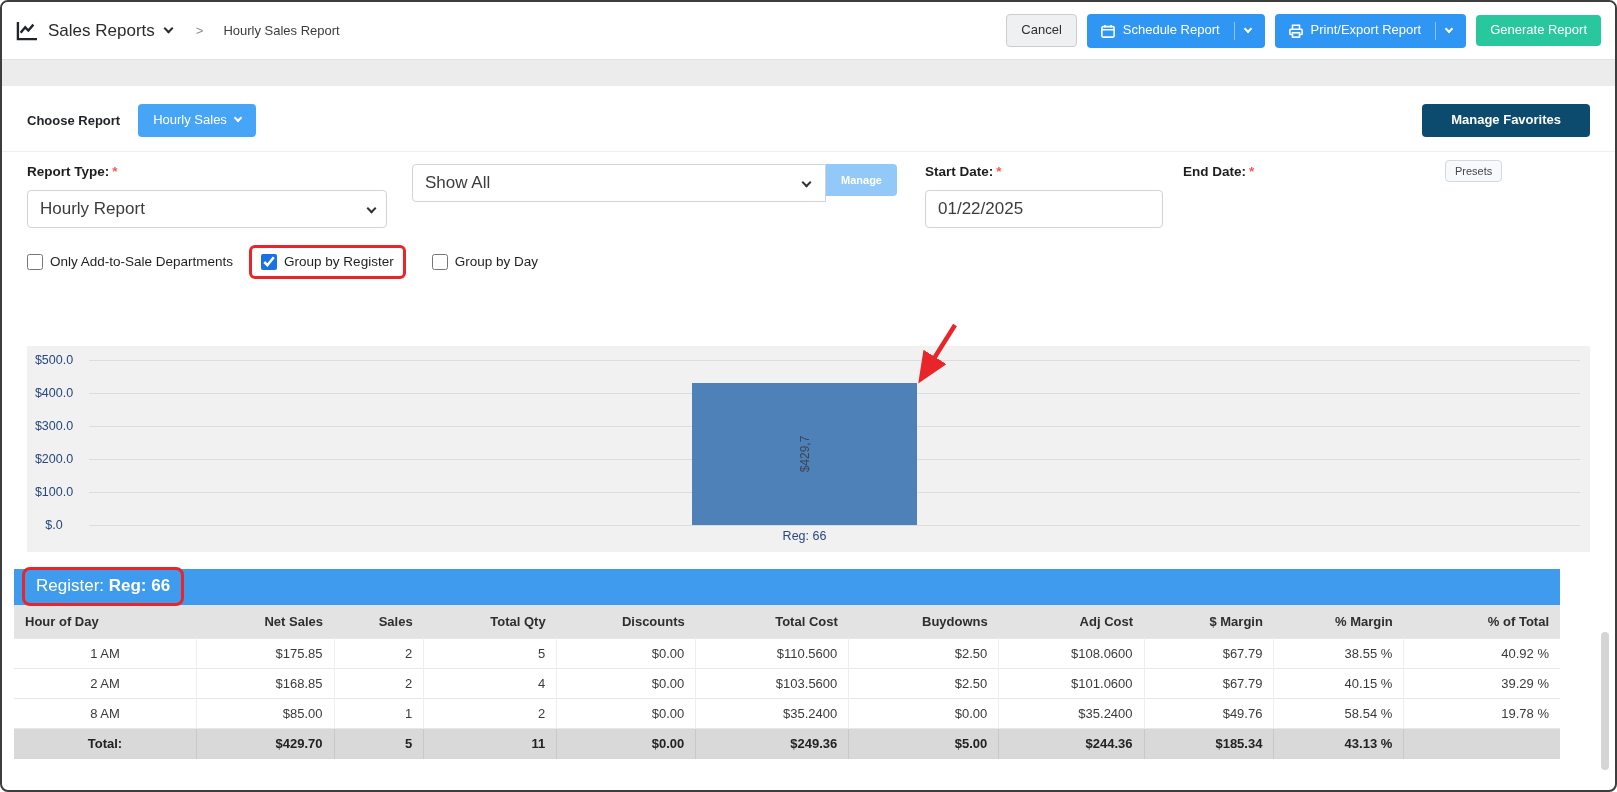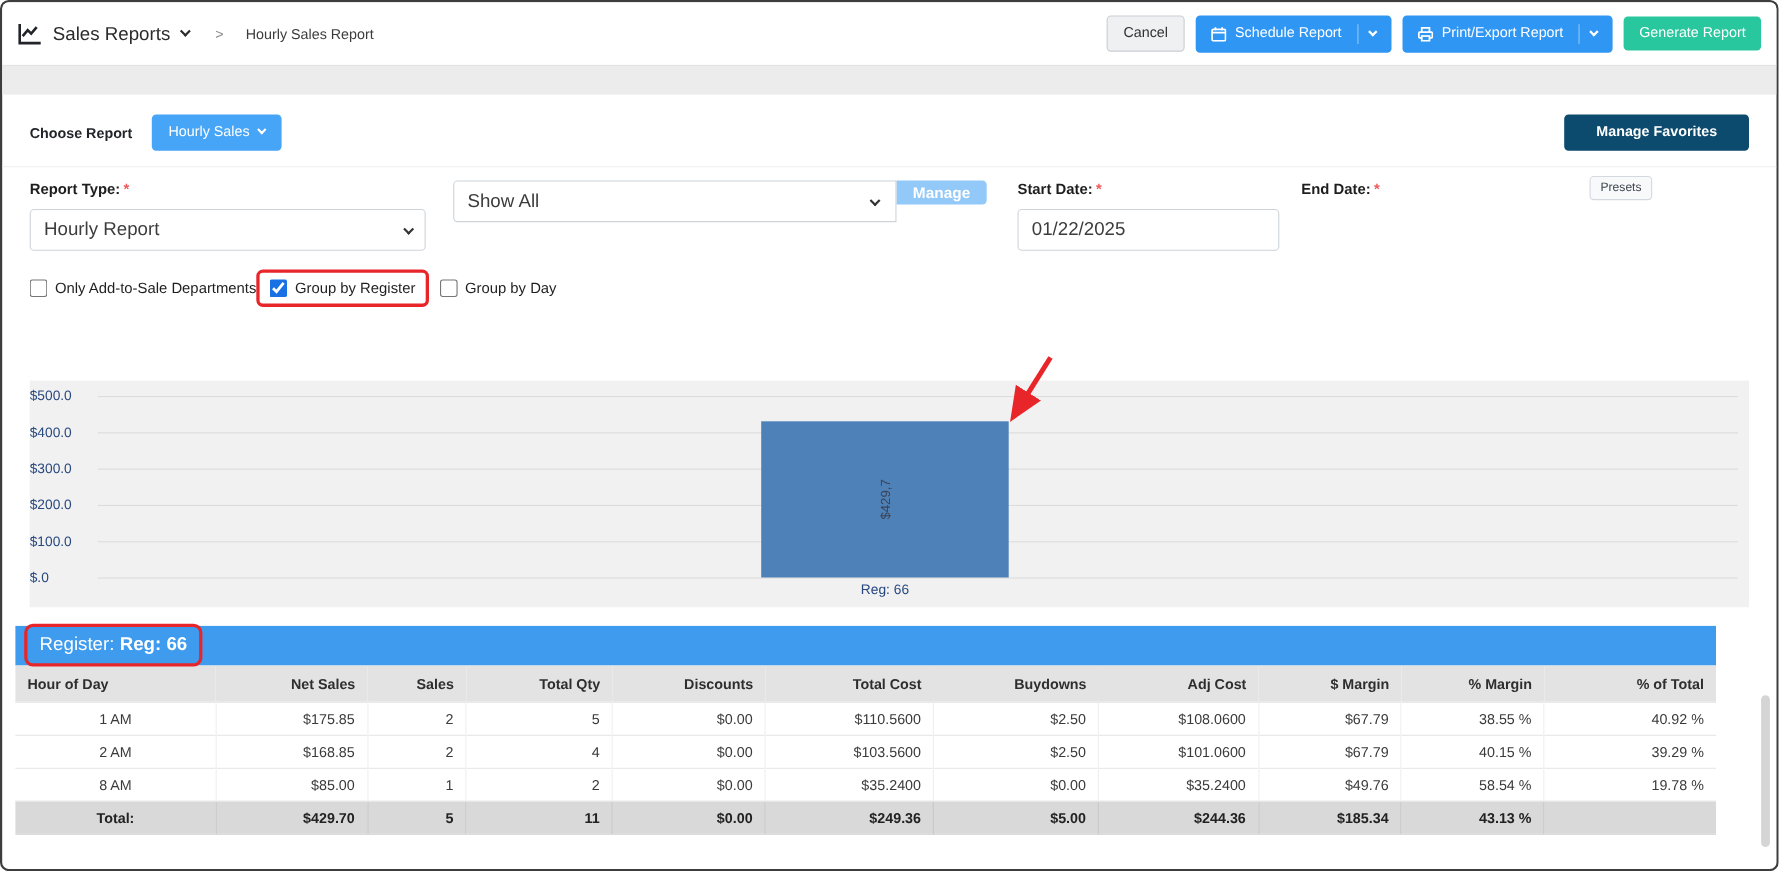--- a/index.html
+++ b/index.html
@@ -36,34 +36,34 @@
   .flabel { font-size:13.5px; font-weight:700; color:#1e1e1e; height:20px; margin-bottom:6px; white-space:nowrap; }
   .req { color:#f05b5b; margin-left:3px; }
   .control { position:relative; }
   select, .txt { width:100%; height:38px; border:1px solid #ced4da; border-radius:4px; background:#fff; font-family:inherit; font-size:17px; color:#3c3c3c; padding:0 12px; appearance:none; -webkit-appearance:none; outline:none; }
   .sel-chev { position:absolute; right:12px; top:15px; width:7px; height:7px; border-right:2px solid #333; border-bottom:2px solid #333; transform:rotate(45deg); pointer-events:none; }
   .g-report { width:360px; }
   .g-filter { width:485px; margin-left:25px; }
   .filter-combo { display:flex; }
   .filter-combo .control { flex:1; }
   .filter-combo select { border-top-right-radius:0; border-bottom-right-radius:0; }
-  .btn-manage { background:#92c9f9; color:#fff; border:none; border-radius:0 4px 4px 0; font-family:inherit; font-size:14px; font-weight:600; padding:0 15px; height:22px; cursor:pointer; }
+  .btn-manage { background:#92c9f9; color:#fff; border:none; border-radius:0 4px 4px 0; font-family:inherit; font-size:11px; font-weight:600; padding:0 15px; height:32px; cursor:pointer; }
   .g-start { width:238px; margin-left:28px; }
   .g-end { width:238px; margin-left:20px; }
   .btn-presets { position:absolute; left:262px; top:-4px; background:#f8f9fa; border:1px solid #d3d9df; border-radius:4px; color:#3f474e; font-family:inherit; font-size:11px; padding:4px 9px; cursor:pointer; }
   
-  .checks-row { display:flex; align-items:flex-start; padding:26px 25px 0; font-size:13.5px; color:#1f1f1f; }
+  .checks-row { display:flex; align-items:flex-start; padding:26px 25px 0; font-size:13.5px; color:#1f1f1f;gap:16px; }
   .check-item { display:flex; align-items:center; gap:7px; white-space:nowrap; }
   .check-item input { width:16px; height:16px; margin:0; accent-color:#1971e4; }
   .gap1 { margin-left:14px; } .gap2 { margin-left:10px; }
   .red-box { border:3px solid #e8262a; border-radius:6px; padding:6px 9px; margin:-9px 0; }
   
   .chart-wrap { position:relative; margin:76px 25px 0; height:206px; background:#f1f1f2; }
   .gridline { position:absolute; left:62px; right:10px; height:1px; background:#dcdcdc; }
-  .ytick { position:absolute; left:0; width:54px; text-align:left; font-size:12.5px; color:#27477d; transform:translateY(-50%); }
+  .ytick { position:absolute; left:0; width:54px; text-align:center; font-size:12.5px; color:#27477d; transform:translateY(-50%); }
   .bar { position:absolute; left:665px; width:225px; background:#4e81b8; }
   .bar-label { position:absolute; left:50%; top:50%; transform:translate(-50%,-50%) rotate(-90deg); font-size:12px; color:#3d4456; white-space:nowrap; }
   .xcat { position:absolute; left:665px; width:225px; top:183px; text-align:center; font-size:12.5px; color:#27477d; }
   .arrow-svg { position:absolute; left:878px; top:-26px; overflow:visible; }
   
   .table-section { margin:17px 0 0 12px; width:1546px; }
   .band { background:#3e9bed; color:#fff; height:36px; display:flex; align-items:center; padding-left:8px; font-size:17px; }
   .band .red-outline { border:3px solid #e8262a; border-radius:8px; padding:6px 11px 7px; margin:-4px 0; white-space:nowrap; }
   .band b { font-weight:700; }
   table.report { width:100%; border-collapse:collapse; font-size:13px; border-bottom:1px solid #d6d6d6; }

